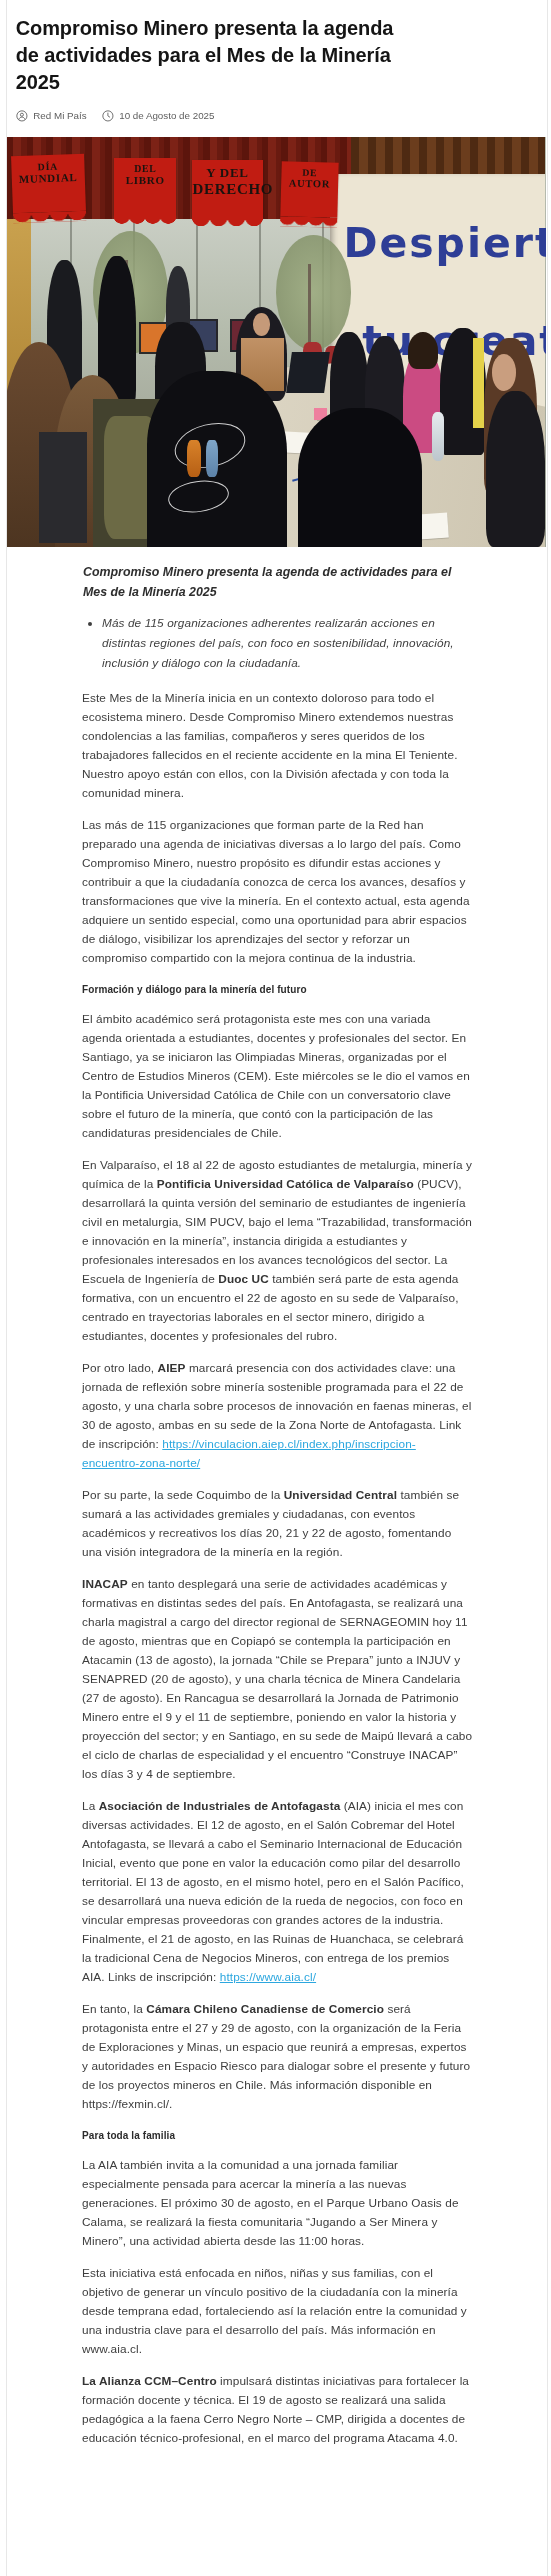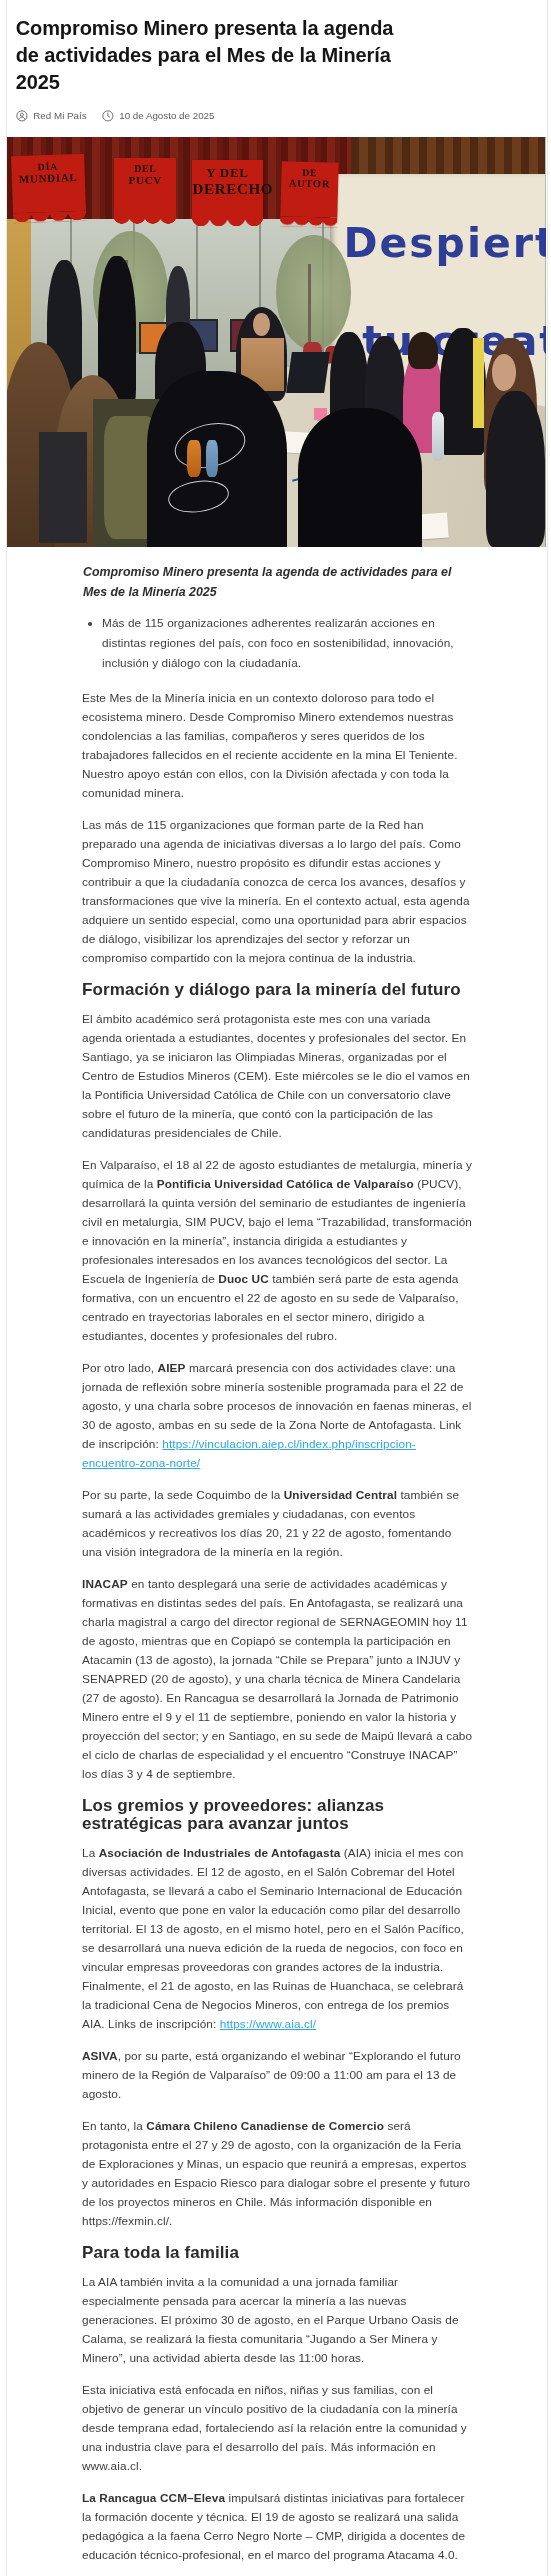--- a/index.html
+++ b/index.html
@@ -45,24 +45,24 @@
       background:linear-gradient(100deg,#e5dfcf,#cdc5b0);}
   .h-paper{background:#f7f5ee;box-shadow:0 0.7px 0.7px rgba(0,0,0,.2);}
   .h-note{box-shadow:0 0.7px 0.7px rgba(0,0,0,.2);}
   .squig{border:1.3px solid rgba(240,240,240,.85);border-radius:50%;}
 
   
   .caption{position:absolute;left:83px;top:563px;width:392px;font-style:italic;font-weight:700;
       font-size:12.4px;line-height:19.6px;color:#2e2e2e;}
   .article-body{position:absolute;left:82px;top:613px;width:391px;height:1957px;overflow:hidden;
       font-size:11.8px;line-height:19px;color:#3d3d3d;letter-spacing:0.1px;}
-  .article-body ul{color:#3f3f3f;margin:0 0 15.7px;padding-left:20px;}
+  .article-body ul{font-style:italic;color:#3f3f3f;margin:0 0 15.7px;padding-left:20px;}
   .article-body li{line-height:20px;margin-bottom:1.3px;}
   .article-body p{margin:0 0 13px;}
-  .article-body h2{margin:3.3px 0 11.8px;font-size:17px;line-height:17.6px;color:#2c2c2c;font-weight:700;}
+  .article-body h2{margin:3.3px 0 11.8px;font-size:10px;line-height:17.6px;color:#2c2c2c;font-weight:700;}
   .article-body strong{font-weight:700;color:#343434;text-align:center;}
   .article-body a{color:#2ca7df;text-decoration:underline;word-wrap:break-word;}
 </style>
 </head>
 <body>
 
 <div class="page">
   <div class="card-edge" style="left:5.9px"></div>
   <div class="card-edge" style="left:547px"></div>
 
@@ -96,21 +96,21 @@
 
     <div class="h-walltext" style="left:62.5%;top:20%;font-size:41px">Despierta</div>
     <div class="h-walltext" style="left:66%;top:44%;font-size:41px">tu creativ</div>
 
     <div class="banner" style="left:1%;top:4.5%;width:13.5%;height:14%;transform:rotate(-2deg)">
       <span class="bt" style="font-size:9.8px;margin-top:5.9px">DÍA</span>
       <span class="bt" style="font-size:11px">MUNDIAL</span>
     </div>
     <div class="banner" style="left:20%;top:5%;width:11.5%;height:14%">
       <span class="bt" style="font-size:9.8px;margin-top:5.9px">DEL</span>
-      <span class="bt" style="font-size:11px">PUCV</span>
+      <span class="bt" style="font-size:11px">LIBRO</span>
     </div>
     <div class="banner" style="left:34.5%;top:5.5%;width:13%;height:14%">
       <span class="bt" style="font-size:13px;margin-top:5.9px">Y DEL</span>
       <span class="bt" style="font-size:15px">DERECHO</span>
     </div>
     <div class="banner" style="left:51%;top:6%;width:10.5%;height:13.5%;transform:rotate(1.5deg)">
       <span class="bt" style="font-size:9.8px;margin-top:5.2px">DE</span>
       <span class="bt" style="font-size:10.5px">AUTOR</span>
     </div>
 
@@ -178,23 +178,21 @@
         <li>Más de 115 organizaciones adherentes realizarán acciones en distintas regiones del país, con foco en sostenibilidad, innovación, inclusión y diálogo con la ciudadanía.</li>
       </ul>
       <p><span>Este Mes de la Minería inicia en un contexto doloroso para todo el ecosistema minero. Desde Compromiso Minero extendemos nuestras condolencias a las familias, compañeros y seres queridos de los trabajadores fallecidos en el reciente accidente en la mina El Teniente. Nuestro apoyo están con ellos, con la División afectada y con toda la comunidad minera.</span></p>
       <p><span>Las más de 115 organizaciones que forman parte de la Red han preparado una agenda de iniciativas diversas a lo largo del país. Como Compromiso Minero, nuestro propósito es difundir estas acciones y contribuir a que la ciudadanía conozca de cerca los avances, desafíos y transformaciones que vive la minería. En el contexto actual, esta agenda adquiere un sentido especial, como una oportunidad para abrir espacios de diálogo, visibilizar los aprendizajes del sector y reforzar un compromiso compartido con la mejora continua de la industria.</span></p>
       <h2>Formación y diálogo para la minería del futuro</h2>
       <p><span>El ámbito académico será protagonista este mes con una variada agenda orientada a estudiantes, docentes y profesionales del sector. En Santiago, ya se iniciaron las Olimpiadas Mineras, organizadas por el Centro de Estudios Mineros (CEM).  Este miércoles se le dio el vamos en la Pontificia Universidad Católica de Chile con un conversatorio clave sobre el futuro de la minería, que contó con la participación de las candidaturas presidenciales de Chile.</span></p>
       <p><span>En Valparaíso, el 18 al 22 de agosto estudiantes de metalurgia, minería y química de la </span><strong>Pontificia Universidad Católica de Valparaíso</strong><span> (PUCV), desarrollará la quinta versión del seminario de estudiantes de ingeniería civil en metalurgia, SIM PUCV, bajo el lema “Trazabilidad, transformación e innovación en la minería”, instancia dirigida a estudiantes y profesionales interesados en los avances tecnológicos del sector. La Escuela de Ingeniería de </span><strong>Duoc UC</strong><span> también será parte de esta agenda formativa, con un encuentro el 22 de agosto en su sede de Valparaíso, centrado en trayectorias laborales en el sector minero, dirigido a estudiantes, docentes y profesionales del rubro.</span></p>
       <p><span>Por otro lado, </span><strong>AIEP</strong><span> marcará presencia con dos actividades clave: una jornada de reflexión sobre minería sostenible programada para el 22 de agosto, y una charla sobre procesos de innovación en faenas mineras, el 30 de agosto, ambas en su sede de la Zona Norte de Antofagasta. Link de inscripción: </span><a href="#">https://vinculacion.aiep.cl/index.php/inscripcion-encuentro-zona-norte/</a></p>
       <p><span>Por su parte, la sede Coquimbo de la </span><strong>Universidad Central</strong><span> también se sumará a las actividades gremiales y ciudadanas, con eventos académicos y recreativos los días 20, 21 y 22 de agosto, fomentando una visión integradora de la minería en la región.</span></p>
       <p><strong>INACAP</strong><span> en tanto desplegará una serie de actividades académicas y formativas en distintas sedes del país. En Antofagasta, se realizará una charla magistral a cargo del director regional de SERNAGEOMIN hoy 11 de agosto, mientras que en Copiapó se contempla la participación en Atacamin (13 de agosto), la jornada “Chile se Prepara” junto a INJUV y SENAPRED (20 de agosto), y una charla técnica de Minera Candelaria (27 de agosto). En Rancagua se desarrollará la Jornada de Patrimonio Minero entre el 9 y el 11 de septiembre, poniendo en valor la historia y proyección del sector; y en Santiago, en su sede de Maipú llevará a cabo el ciclo de charlas de especialidad y el encuentro “Construye INACAP” los días 3 y 4 de septiembre.</span></p>
-      <h2>Los gremios y proveedores: alianzas estratégicas para avanzar juntos</h2>
       <p><span>La </span><strong>Asociación de Industriales de Antofagasta</strong><span> (AIA) inicia el mes con diversas actividades. El 12 de agosto, en el Salón Cobremar del Hotel Antofagasta, se llevará a cabo el Seminario Internacional de Educación Inicial, evento que pone en valor la educación como pilar del desarrollo territorial.  El 13 de agosto, en el mismo hotel, pero en el Salón Pacífico, se desarrollará una nueva edición de la rueda de negocios, con foco en vincular empresas proveedoras con grandes actores de la industria. Finalmente, el 21 de agosto, en las Ruinas de Huanchaca, se celebrará la tradicional Cena de Negocios Mineros, con entrega de los premios AIA. Links de inscripción: </span><a href="#">https://www.aia.cl/</a></p>
-      <p><strong>ASIVA</strong><span>, por su parte, está organizando el webinar “Explorando el futuro minero de la Región de Valparaíso” de 09:00 a 11:00 am para el 13 de agosto.</span></p>
       <p><span>En tanto, la </span><strong>Cámara Chileno Canadiense de Comercio</strong><span> será protagonista entre el 27 y 29 de agosto, con la organización de la Feria de Exploraciones y Minas, un espacio que reunirá a empresas, expertos y autoridades en Espacio Riesco para dialogar sobre el presente y futuro de los proyectos mineros en Chile. Más información disponible en https://fexmin.cl/.</span></p>
       <h2>Para toda la familia</h2>
       <p><span>La AIA también invita a la comunidad a una jornada familiar especialmente pensada para acercar la minería a las nuevas generaciones. El próximo 30 de agosto, en el Parque Urbano Oasis de Calama, se realizará la fiesta comunitaria “Jugando a Ser Minera y Minero”, una actividad abierta desde las 11:00 horas.</span></p>
       <p><span>Esta iniciativa está enfocada en niños, niñas y sus familias, con el objetivo de generar un vínculo positivo de la ciudadanía con la minería desde temprana edad, fortaleciendo así la relación entre la comunidad y una industria clave para el desarrollo del país. Más información en www.aia.cl.</span></p>
-      <p><strong>La Rancagua CCM–Eleva</strong><span> impulsará distintas iniciativas para fortalecer la formación docente y técnica. El 19 de agosto se realizará una salida pedagógica a la faena Cerro Negro Norte – CMP, dirigida a docentes de educación técnico-profesional, en el marco del programa Atacama 4.0.</span></p>
+      <p><strong>La Alianza CCM–Centro</strong><span> impulsará distintas iniciativas para fortalecer la formación docente y técnica. El 19 de agosto se realizará una salida pedagógica a la faena Cerro Negro Norte – CMP, dirigida a docentes de educación técnico-profesional, en el marco del programa Atacama 4.0.</span></p>
     </div>
 </div>
 
 
 </body></html>

